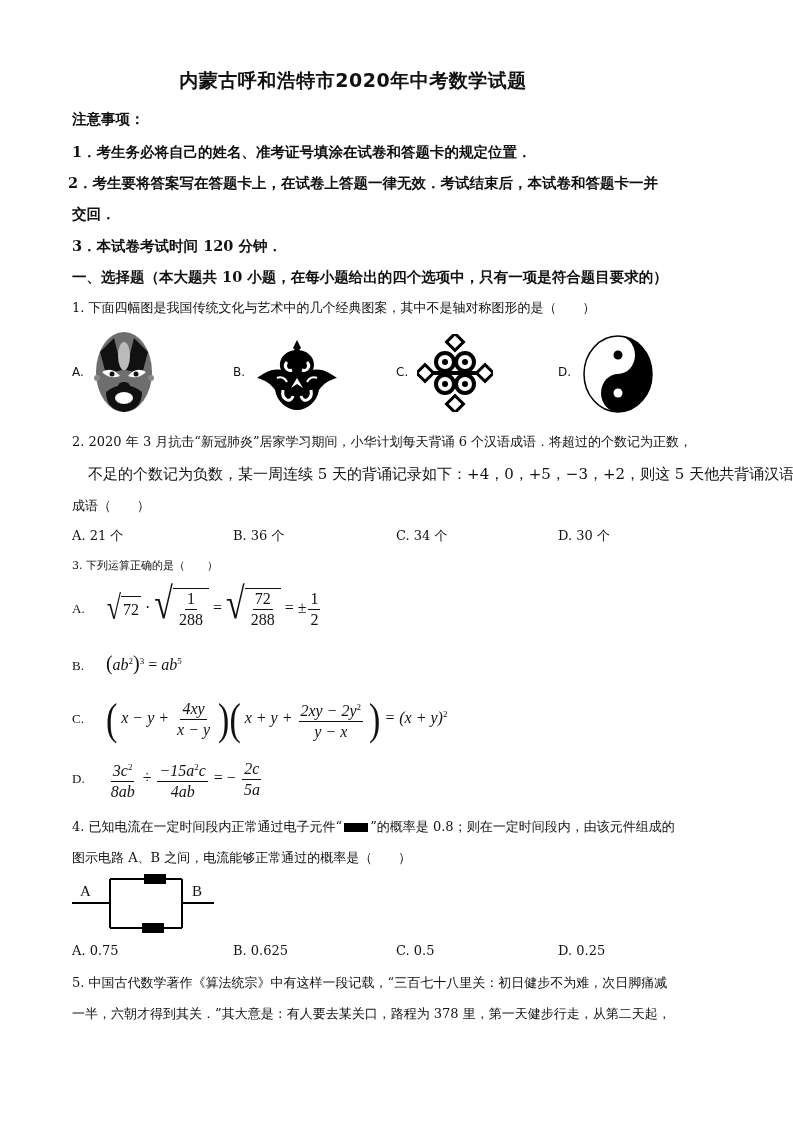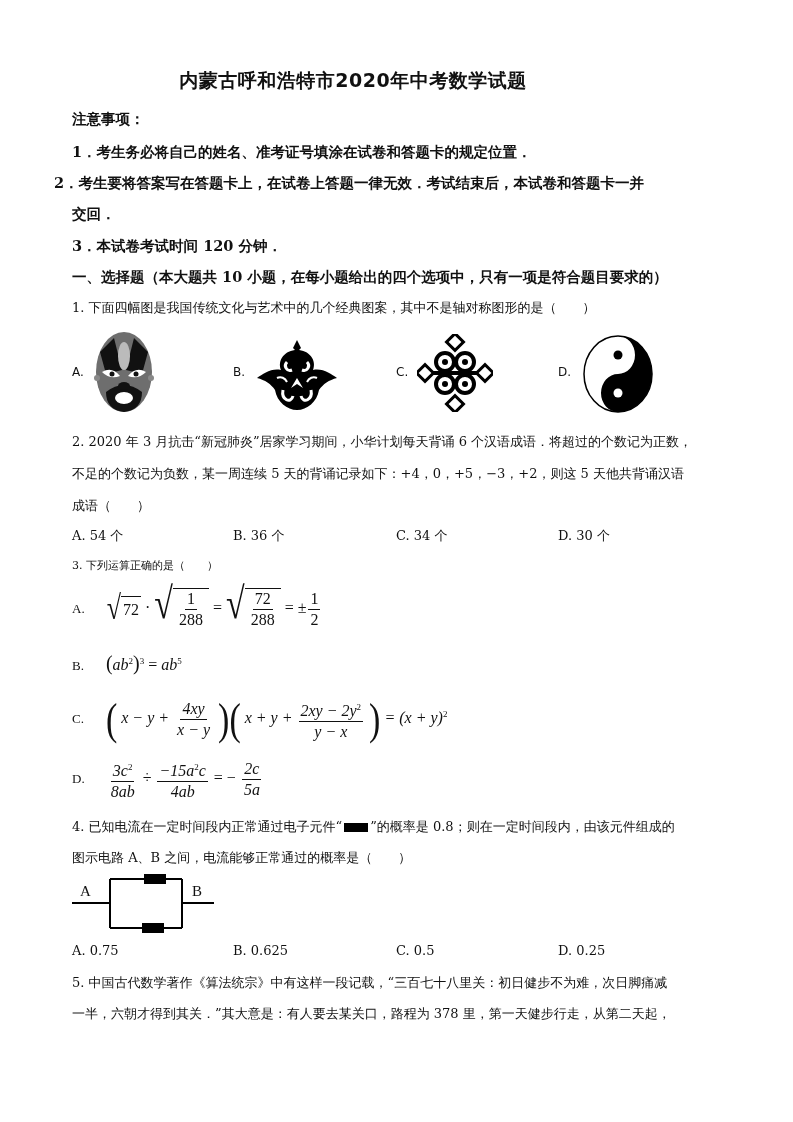--- a/index.html
+++ b/index.html
@@ -24,21 +24,21 @@
   sup { font-size: 9px; }
   .bigparen { font-size: 34px; font-style: normal; line-height: 1; vertical-align: middle; transform: scaleY(1.3); display: inline-block; }
 </style>
 </head>
 <body>
 
 <div class="abs title">内蒙古呼和浩特市2020年中考数学试题</div>
 
 <div class="abs bold" style="left:72px; top:110px;">注意事项：</div>
 <div class="abs bold" style="left:72px; top:143px;">1．考生务必将自己的姓名、准考证号填涂在试卷和答题卡的规定位置．</div>
-<div class="abs bold" style="left:54px; top:174px;">2．考生要将答案写在答题卡上，在试卷上答题一律无效．考试结束后，本试卷和答题卡一并</div>
+<div class="abs bold" style="left:68px; top:174px;">2．考生要将答案写在答题卡上，在试卷上答题一律无效．考试结束后，本试卷和答题卡一并</div>
 <div class="abs bold" style="left:72px; top:205px;">交回．</div>
 <div class="abs bold" style="left:72px; top:237px;">3．本试卷考试时间 120 分钟．</div>
 <div class="abs bold" style="left:72px; top:268px;">一、选择题（本大题共 10 小题，在每小题给出的四个选项中，只有一项是符合题目要求的）</div>
 
 <div class="abs body-text" style="left:72px; top:299px; font-size:13px;">1. 下面四幅图是我国传统文化与艺术中的几个经典图案，其中不是轴对称图形的是（　　）</div>
 
 <div class="abs opt" style="left:72px; top:365px; font-family:'DejaVu Sans',sans-serif; font-size:12px;">A.</div>
 <svg class="fig" style="left:92px; top:330px;" width="64" height="84" viewBox="0 0 64 84">
   <ellipse cx="32" cy="42" rx="28" ry="40" fill="#6e6e6e"></ellipse>
   <path d="M8 22 L22 8 L30 40 L14 44 Z" fill="#111"></path>
@@ -87,23 +87,23 @@
 
 <div class="abs opt" style="left:558px; top:365px; font-family:'DejaVu Sans',sans-serif; font-size:12px;">D.</div>
 <svg class="fig" style="left:582px; top:334px;" width="72" height="80" viewBox="0 0 72 80">
   <ellipse cx="36" cy="40" rx="34" ry="38" fill="#fff" stroke="#000" stroke-width="1.5"></ellipse>
   <path d="M36 2 A34 38 0 0 1 36 78 A17 19 0 0 1 36 40 A17 19 0 0 0 36 2 Z" fill="#000"></path>
   <circle cx="36" cy="21" r="4.5" fill="#000"></circle>
   <circle cx="36" cy="59" r="4.5" fill="#fff"></circle>
 </svg>
 
 <div class="abs body-text" style="left:72px; top:433px; font-size:13px;text-align:right;">2. 2020 年 3 月抗击“新冠肺炎”居家学习期间，小华计划每天背诵 6 个汉语成语．将超过的个数记为正数，</div>
-<div class="abs body-text" style="left:72px; top:465px; font-size:13px;">不足的个数记为负数，某一周连续 5 天的背诵记录如下：+4，0，+5，−3，+2，则这 5 天他共背诵汉语</div>
+<div class="abs body-text" style="left:88px; top:465px; font-size:15px;">不足的个数记为负数，某一周连续 5 天的背诵记录如下：+4，0，+5，−3，+2，则这 5 天他共背诵汉语</div>
 <div class="abs body-text" style="left:72px; top:497px; font-size:13px;">成语（　　）</div>
-<div class="abs opt" style="left:72px; top:527px;">A. 54 个</div>
+<div class="abs opt" style="left:72px; top:527px;">A. 21 个</div>
 <div class="abs opt" style="left:233px; top:527px;">B. 36 个</div>
 <div class="abs opt" style="left:396px; top:527px;">C. 34 个</div>
 <div class="abs opt" style="left:558px; top:527px;">D. 30 个</div>
 
 <div class="abs body-text" style="left:72px; top:558px; font-size:11px;">3. 下列运算正确的是（　　）</div>
 
 <div class="abs math" style="left:72px; top:588px;">
   <span class="label-l">A.</span>
   <span class="sqrt">
       <span class="rad">√</span>

